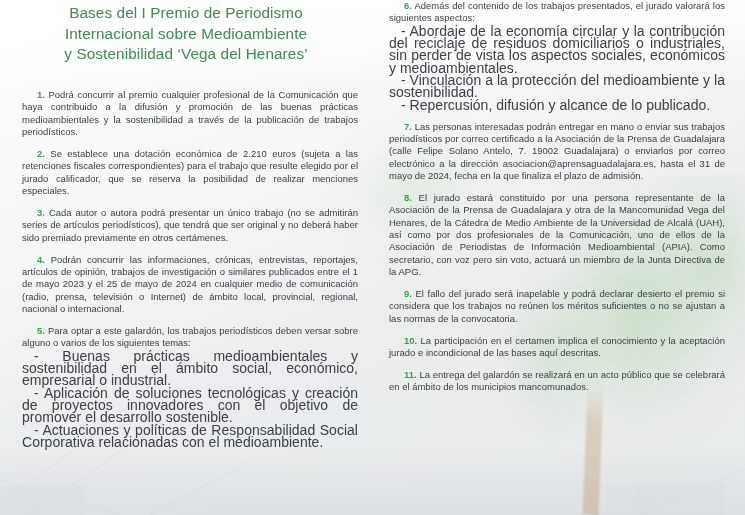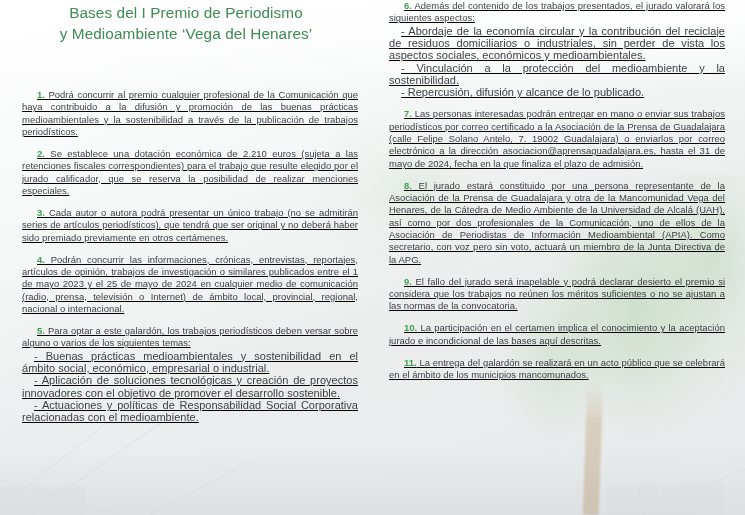--- a/index.html
+++ b/index.html
@@ -99,42 +99,41 @@
   }
   #title-block .tline {
     display: block;
     white-space: nowrap;
   }
 
   .column {
     position: absolute;
     top: 0;
     width: 336px;
-    text-decoration: underline;
   }
   #column-left  { left: 22px;  top: 89px; }
   #column-right { left: 389px; top: 0px;  }
 
   .clause {
     color: #3b4147;
     font-size: 9.45px;
     line-height: 12.35px;
     text-align: justify;
     letter-spacing: 0.02px;
     margin: 0 0 9.6px 0;
   }
   .clause.tight { margin-bottom: 0; }
   .clause .num {
     color: #3f9d4f;
     font-weight: bold;
   }
   .p-indent { text-indent: 15px; }
   .sub {
     color: #3b4147;
-    font-size: 11px;
+    font-size: 14px;
     line-height: 12.35px;
     text-align: justify;
     letter-spacing: 0.02px;
     margin: 0;
     text-indent: 12px;
   }
   .sub:last-child { margin-bottom: 0; }
   .gap { height: 9.6px; }
 </style>
 </head>
@@ -163,21 +162,22 @@
       <path d="M639 128 L639 146"></path>
     </g>
   </svg>
   <div class="bg-layer" id="bg-pencil"></div>
   <div class="bg-layer" id="bg-topfade"></div>
 
   <div id="content">
 
     <div id="title-block">
       <span class="tline">Bases del I Premio de Periodismo</span>
-      <span class="tline">y Medioambiente ‘Vega del Henares’</span>
+      <span class="tline">Internacional sobre Medioambiente</span>
+      <span class="tline">y Sostenibilidad ‘Vega del Henares’</span>
     </div>
 
     <div class="column" id="column-left">
 
       <p class="clause p-indent"><span class="num">1.</span><span> Podrá concurrir al premio cualquier profesional de la Comunicación que haya contribuido a la difusión y promoción de las buenas prácticas medioambientales y la sostenibilidad a través de la publicación de trabajos periodísticos.</span></p>
 
       <p class="clause p-indent"><span class="num">2.</span><span> Se establece una dotación económica de 2.210 euros (sujeta a las retenciones fiscales correspondientes) para el trabajo que resulte elegido por el jurado calificador, que se reserva la posibilidad de realizar menciones especiales.</span></p>
 
       <p class="clause p-indent"><span class="num">3.</span><span> Cada autor o autora podrá presentar un único trabajo (no se admitirán series de artículos periodísticos), que tendrá que ser original y no deberá haber sido premiado previamente en otros certámenes.</span></p>
 

